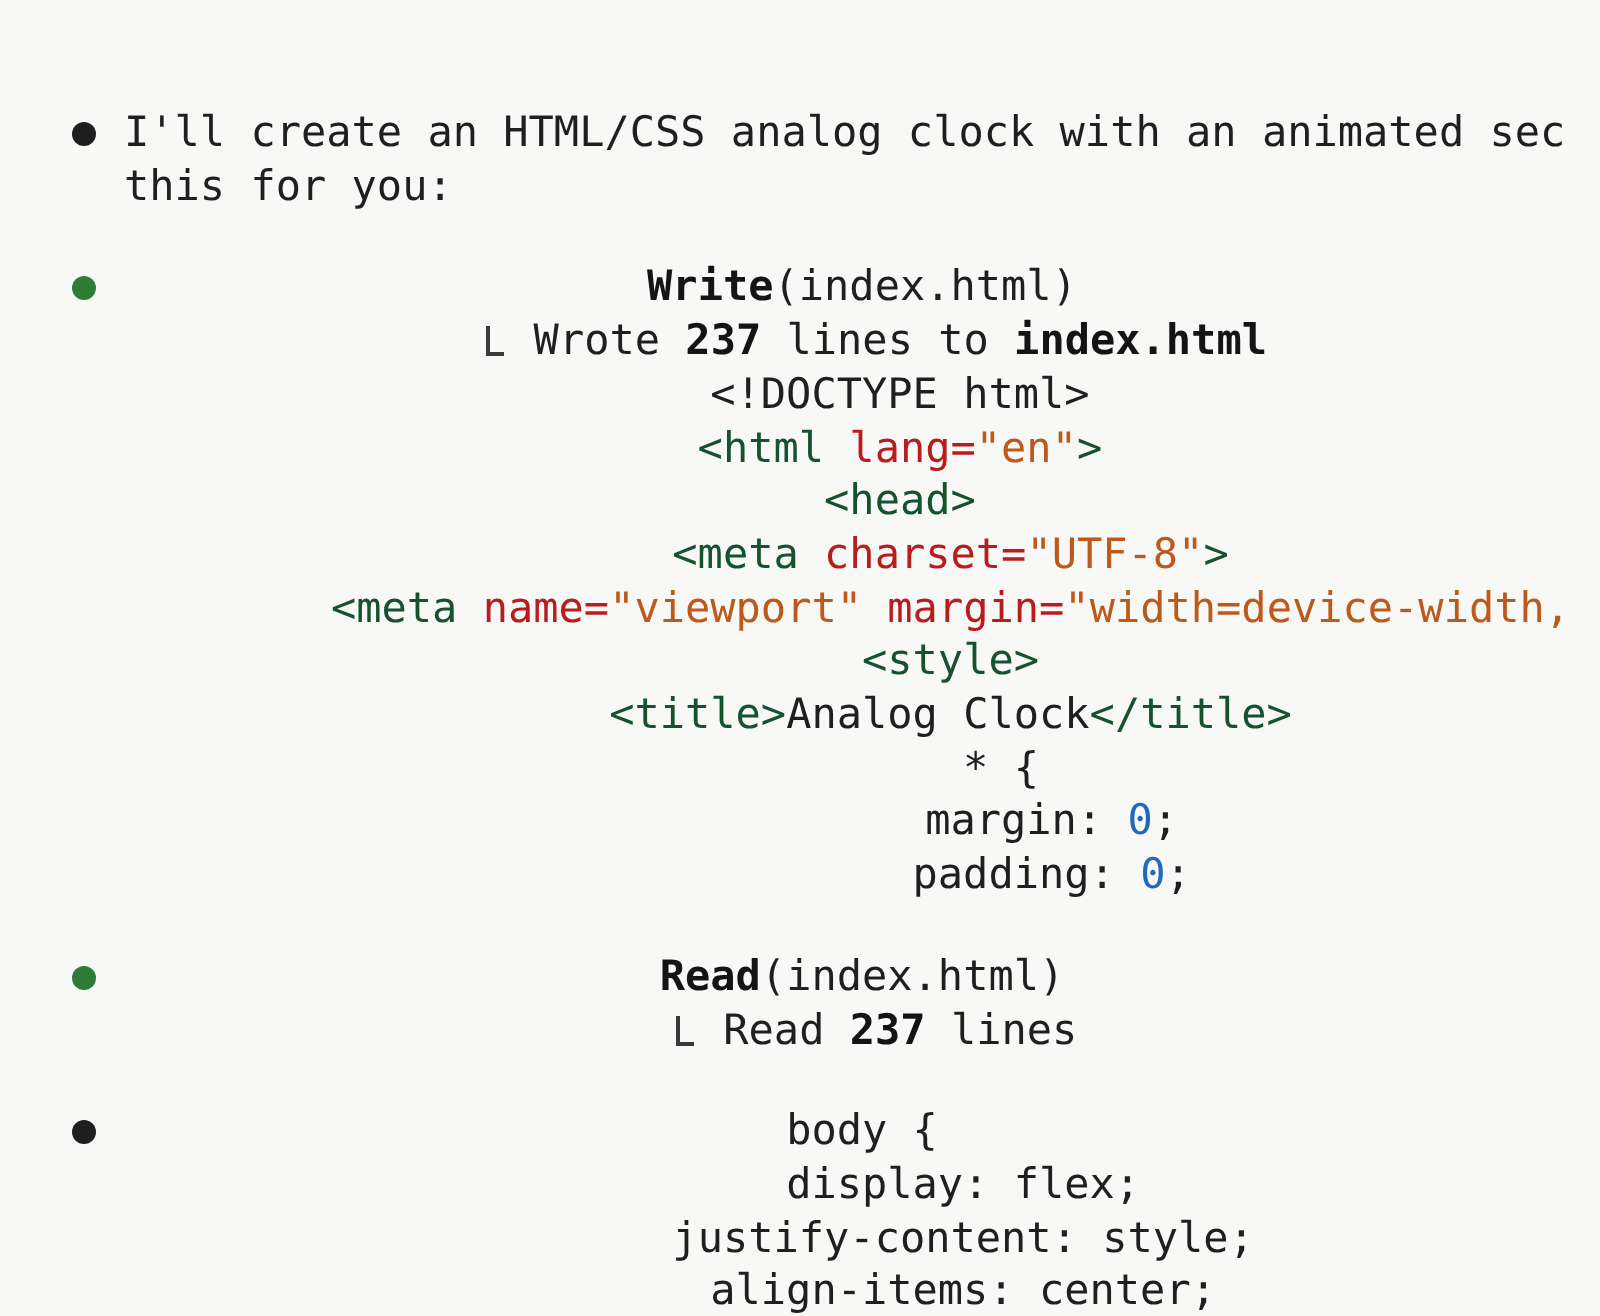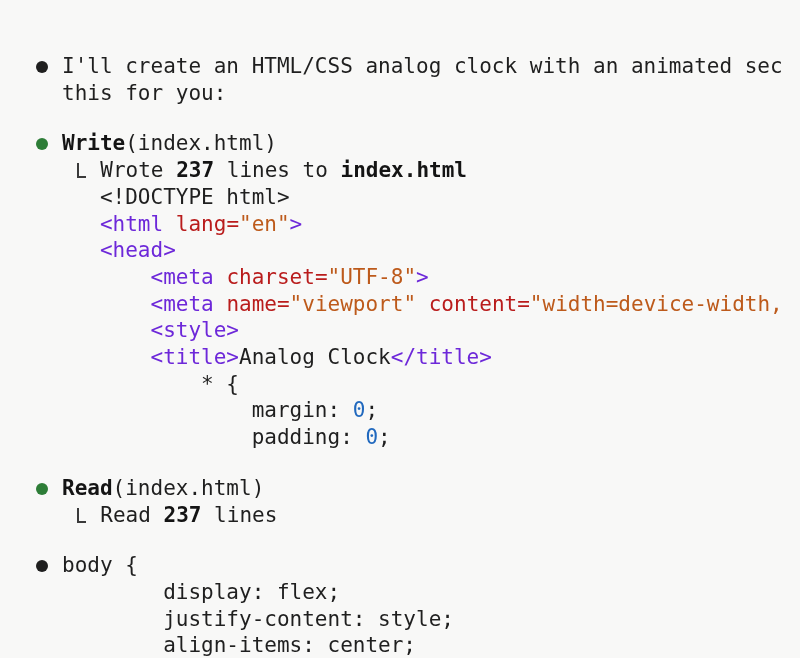--- a/index.html
+++ b/index.html
@@ -19,34 +19,34 @@
     height: 658px;
     padding-top: 8px;
     box-sizing: border-box;
     overflow: hidden;
     margin-top: 45px;
   }
   .block {
     position: relative;
     padding-left: 62px;
   }
-  .block + .block { margin-top: 24px; }
+  .block + .block { margin-top: 24px; text-align: center; }
   .bullet {
     position: absolute;
     left: 36px;
     top: 8px;
     width: 12px;
     height: 12px;
     border-radius: 50%;
     background: #1f1f1f;
   }
   .line { white-space: pre; }
   .seg-p { color: #1f1f1f; }
   .seg-b { color: #141414; font-weight: bold; }
-  .seg-t { color: #6d28d9; }
+  .seg-t { color: #14532d; }
   .seg-a { color: #b91c1c; }
   .seg-s { color: #bd5a1b; }
   .seg-n { color: #2169be; }
   .seg-d { color: #6e6e6e; }
   .elbow {
     display: inline-block;
     width: 9px;
     height: 15px;
     margin: 0 2px 0 2px;
     border-left: 2px solid #3a3a3a;
@@ -68,21 +68,21 @@
   </section>
   <section class="block">
     <span class="bullet" style="background: rgb(45, 125, 55);"></span>
     <div class="lines">
         <div class="line"><span class="seg-b">Write</span><span class="seg-p">(index.html)</span></div>
         <div class="line"><span class="seg-p"> </span><span class="elbow"></span><span class="seg-p"> Wrote </span><span class="seg-b">237</span><span class="seg-p"> lines to </span><span class="seg-b">index.html</span></div>
         <div class="line"><span class="seg-p">   &lt;!DOCTYPE html&gt;</span></div>
         <div class="line"><span class="seg-p">   </span><span class="seg-t">&lt;html</span><span class="seg-p"> </span><span class="seg-a">lang=</span><span class="seg-s">"en"</span><span class="seg-t">&gt;</span></div>
         <div class="line"><span class="seg-p">   </span><span class="seg-t">&lt;head&gt;</span></div>
         <div class="line"><span class="seg-p">       </span><span class="seg-t">&lt;meta</span><span class="seg-p"> </span><span class="seg-a">charset=</span><span class="seg-s">"UTF-8"</span><span class="seg-t">&gt;</span></div>
-        <div class="line"><span class="seg-p">       </span><span class="seg-t">&lt;meta</span><span class="seg-p"> </span><span class="seg-a">name=</span><span class="seg-s">"viewport"</span><span class="seg-p"> </span><span class="seg-a">content=</span><span class="seg-s">"width=device-width,</span></div>
+        <div class="line"><span class="seg-p">       </span><span class="seg-t">&lt;meta</span><span class="seg-p"> </span><span class="seg-a">name=</span><span class="seg-s">"viewport"</span><span class="seg-p"> </span><span class="seg-a">margin=</span><span class="seg-s">"width=device-width,</span></div>
         <div class="line"><span class="seg-p">       </span><span class="seg-t">&lt;style&gt;</span></div>
         <div class="line"><span class="seg-p">       </span><span class="seg-t">&lt;title&gt;</span><span class="seg-p">Analog Clock</span><span class="seg-t">&lt;/title&gt;</span></div>
         <div class="line"><span class="seg-p">           * {</span></div>
         <div class="line"><span class="seg-p">               margin: </span><span class="seg-n">0</span><span class="seg-p">;</span></div>
         <div class="line"><span class="seg-p">               padding: </span><span class="seg-n">0</span><span class="seg-p">;</span></div>
       </div>
   </section>
   <section class="block">
     <span class="bullet" style="background: rgb(45, 125, 55);"></span>
     <div class="lines">

